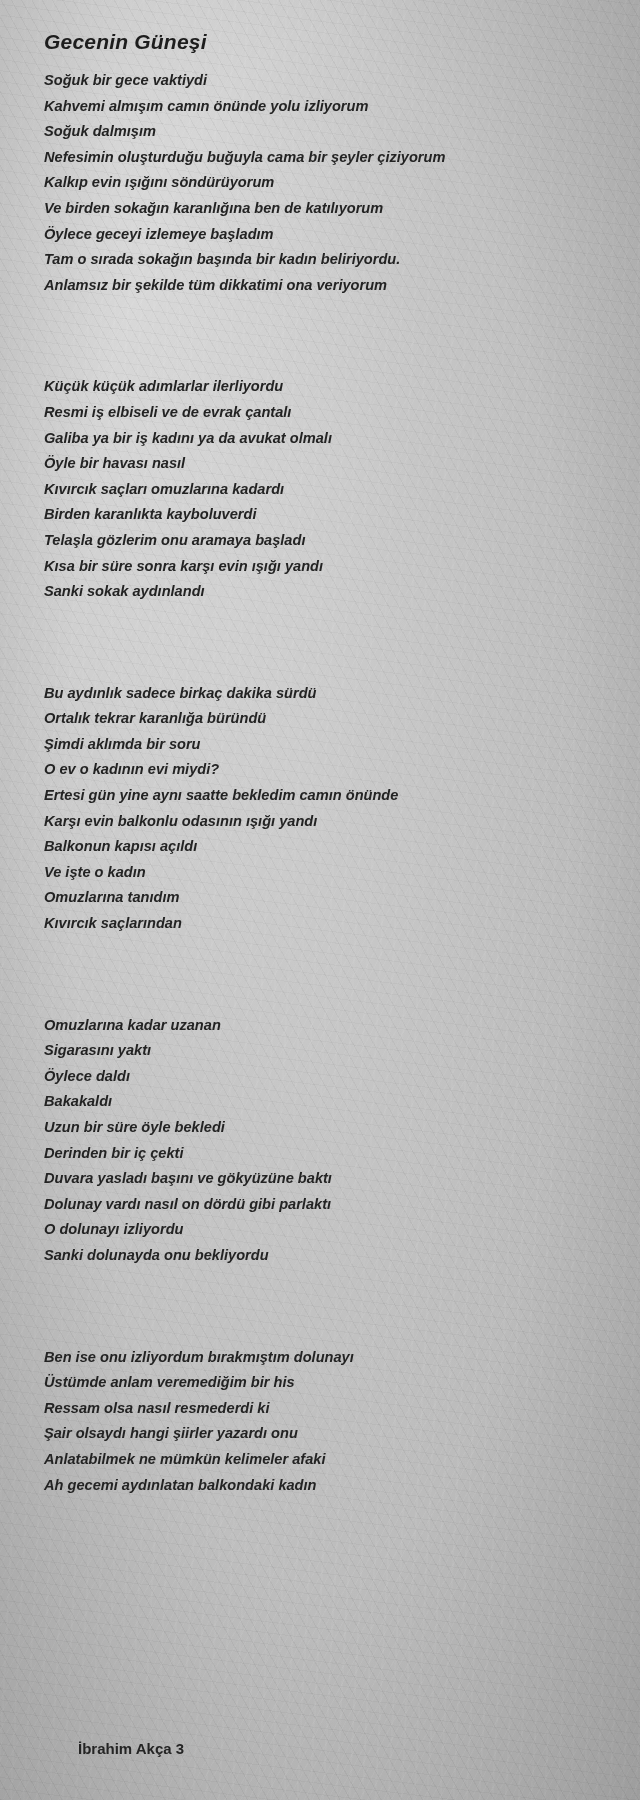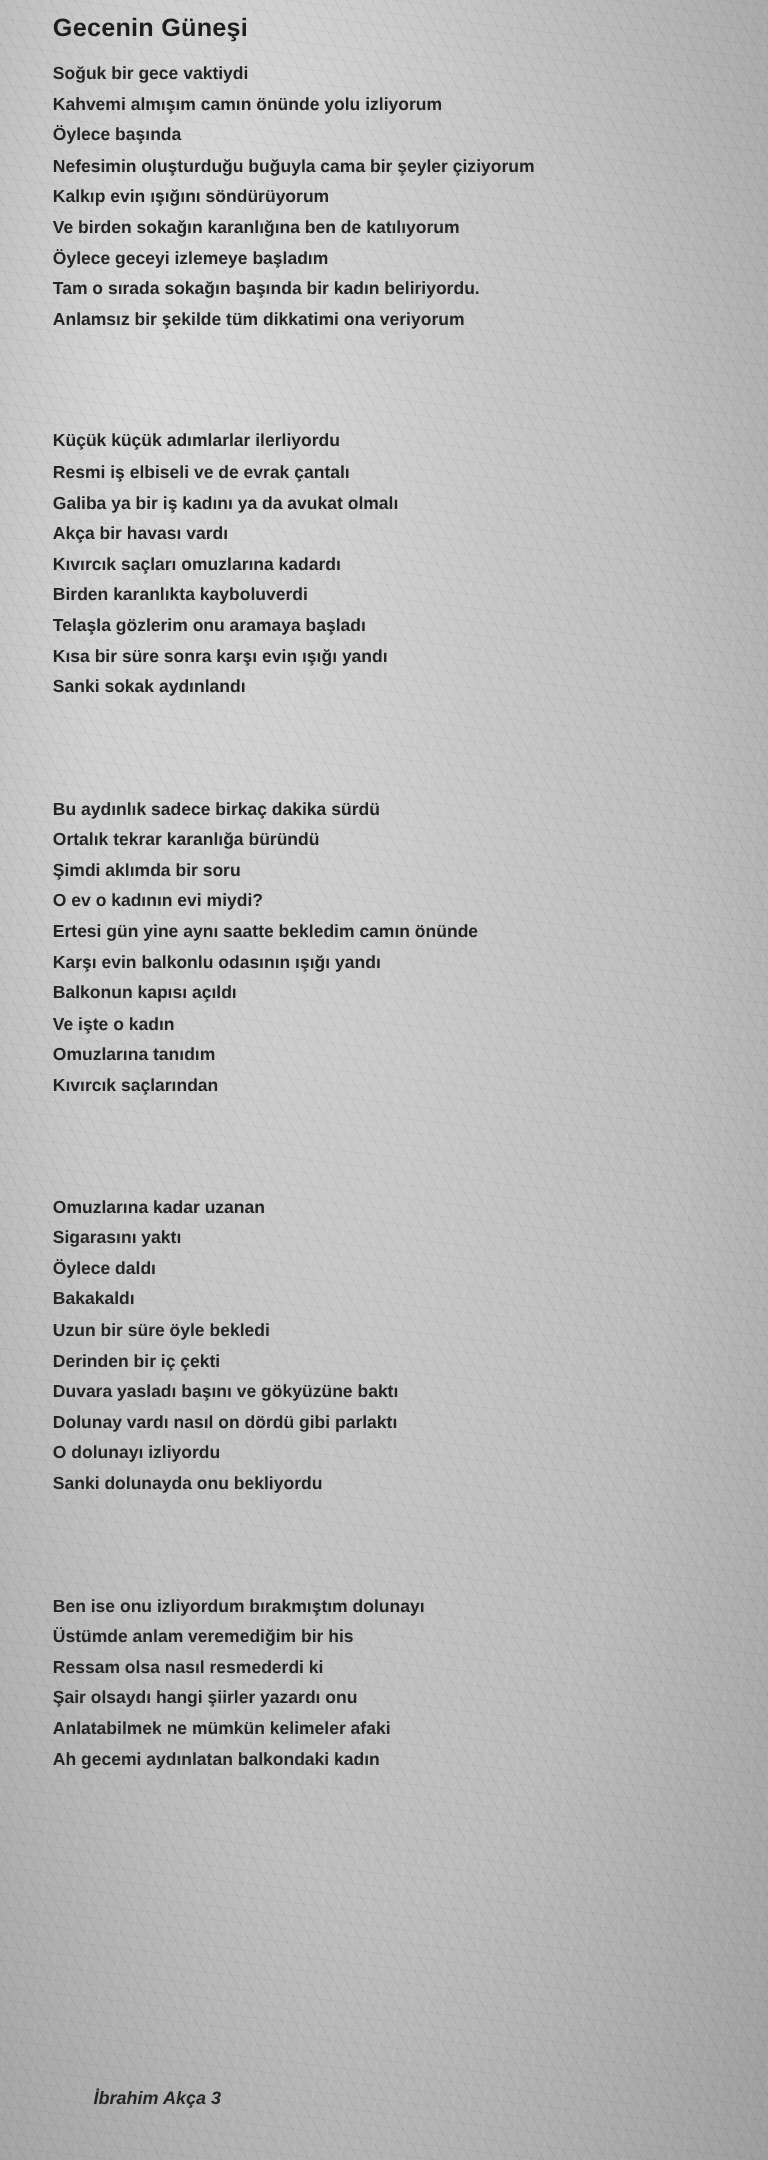--- a/index.html
+++ b/index.html
@@ -29,21 +29,22 @@
   }
   .vignette {
     position: absolute;
     inset: 0;
     pointer-events: none;
     background:
       radial-gradient(ellipse at 50% 45%, rgba(255,255,255,0.10) 0%, rgba(0,0,0,0.0) 55%, rgba(0,0,0,0.13) 100%);
   }
   .content {
     position: relative;
-    padding: 4px 40px 0 40px;
+    padding: 22px 40px 0 40px;
+    font-style: italic;
   }
   .title {
     font-size: 21px;
     font-weight: bold;
     color: #1d1d1d;
     letter-spacing: 0.2px;
     margin: 8px 0 14px 4px;
   }
   .stanza {
     margin: 0 0 0 4px;
@@ -54,53 +55,52 @@
     color: #232323;
     line-height: 25.6px;
     white-space: pre;
   }
   .gap-stanza { height: 76px; }
   .author {
     position: absolute;
     left: 78px;
     top: 1740px;
     font-size: 15px;
-    font-style: italic;
     font-weight: bold;
     color: #242424;
   }
 </style>
 </head>
 <body>
 
 <div class="page">
   <div class="vignette"></div>
   <div class="content">
 
     <div class="title">Gecenin Güneşi</div>
 
     <div class="stanza">
       <div class="line">Soğuk bir gece vaktiydi</div>
       <div class="line">Kahvemi almışım camın önünde yolu izliyorum</div>
-      <div class="line">Öylece başında</div>
+      <div class="line">Soğuk dalmışım</div>
       <div class="line">Nefesimin oluşturduğu buğuyla cama bir şeyler çiziyorum</div>
       <div class="line">Kalkıp evin ışığını söndürüyorum</div>
       <div class="line">Ve birden sokağın karanlığına ben de katılıyorum</div>
       <div class="line">Öylece geceyi izlemeye başladım</div>
       <div class="line">Tam o sırada sokağın başında bir kadın beliriyordu.</div>
       <div class="line">Anlamsız bir şekilde tüm dikkatimi ona veriyorum</div>
     </div>
 
     <div class="gap-stanza"></div>
 
     <div class="stanza">
       <div class="line">Küçük küçük adımlarlar ilerliyordu</div>
       <div class="line">Resmi iş elbiseli ve de evrak çantalı</div>
       <div class="line">Galiba ya bir iş kadını ya da avukat olmalı</div>
-      <div class="line">Akça bir havası vardı</div>
+      <div class="line">Öyle bir havası nasıl</div>
       <div class="line">Kıvırcık saçları omuzlarına kadardı</div>
       <div class="line">Birden karanlıkta kayboluverdi</div>
       <div class="line">Telaşla gözlerim onu aramaya başladı</div>
       <div class="line">Kısa bir süre sonra karşı evin ışığı yandı</div>
       <div class="line">Sanki sokak aydınlandı</div>
     </div>
 
     <div class="gap-stanza"></div>
 
     <div class="stanza">

